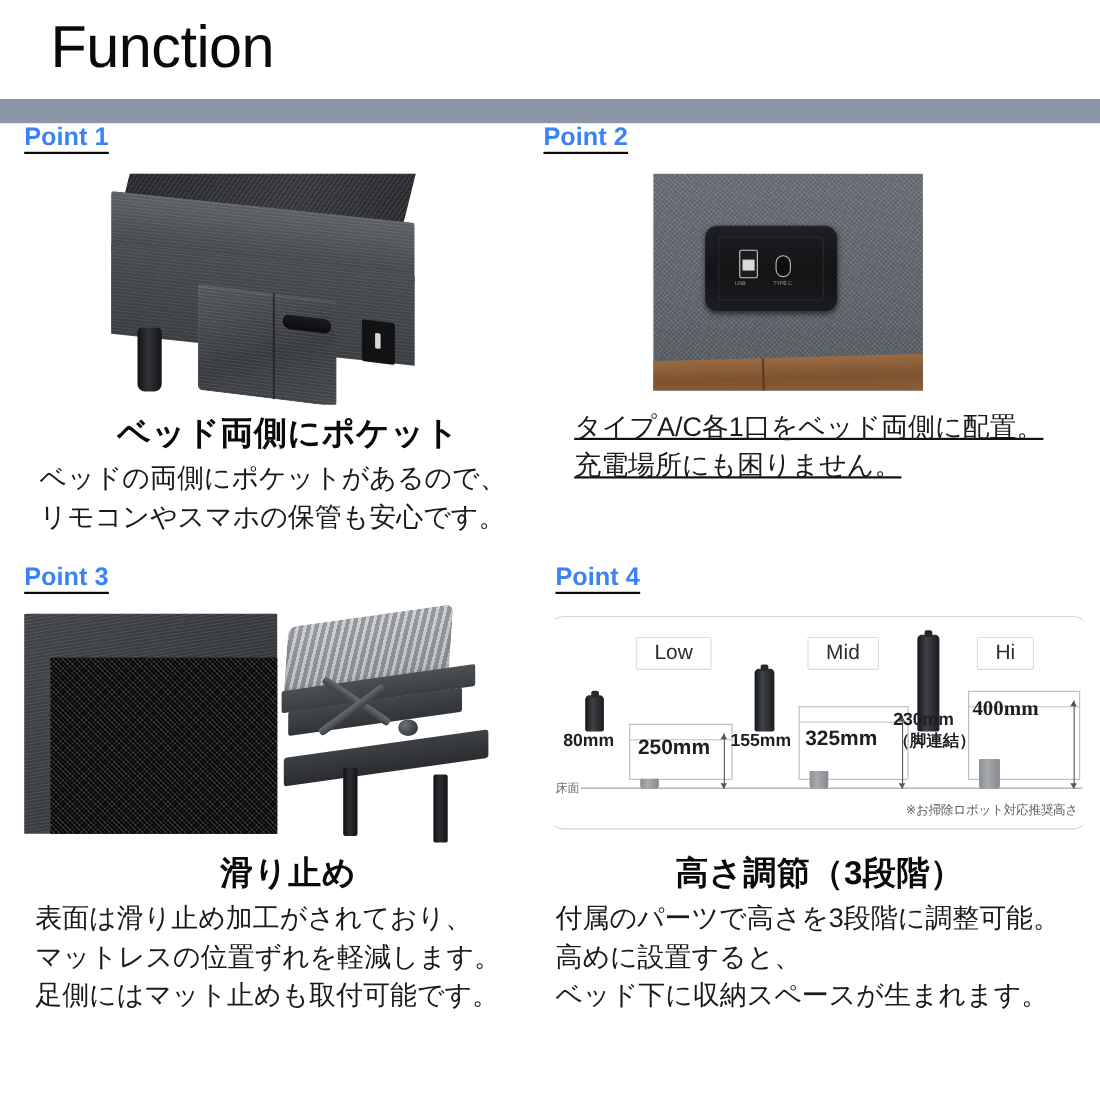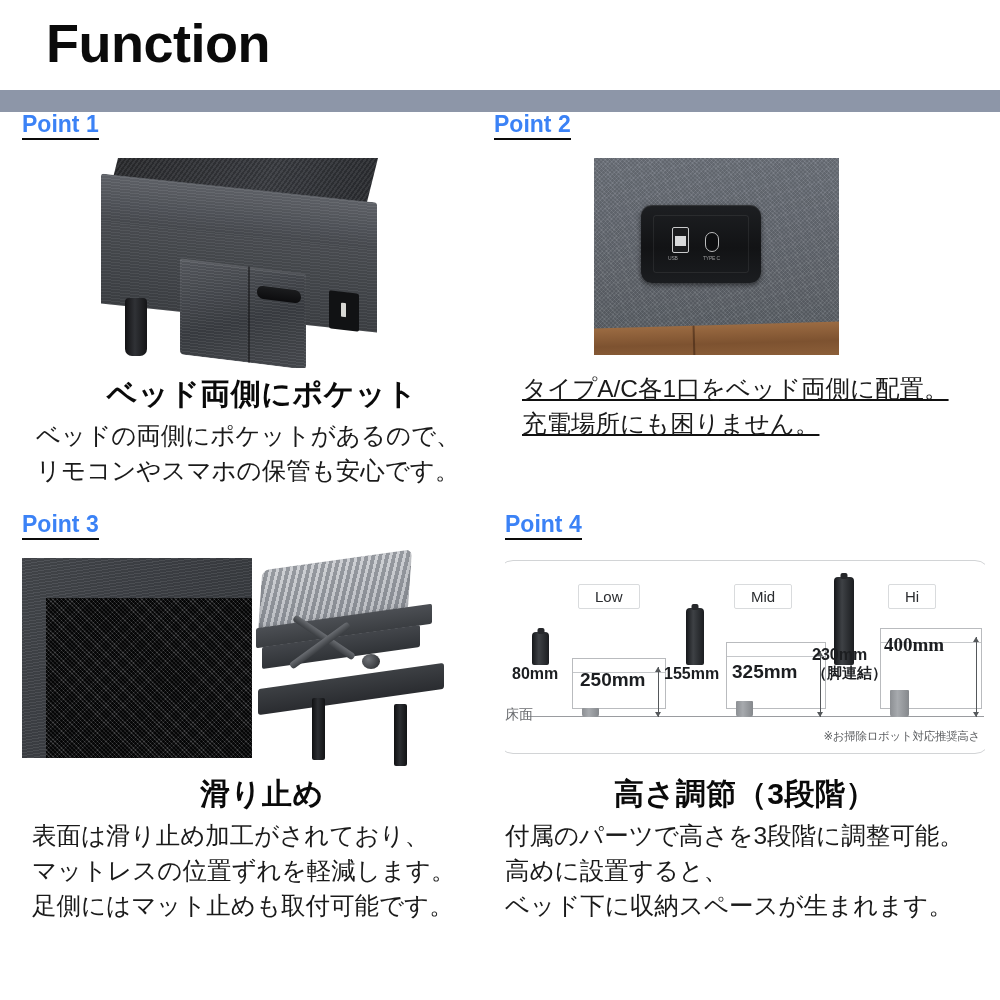--- a/index.html
+++ b/index.html
@@ -16,21 +16,21 @@
     color: #111111;
     position: relative;
   }
 
   
   .page-title {
     position: absolute;
     left: 46px;
     top: 16px;
     font-size: 54px;
-    font-weight: bold;
+    font-weight: normal;
     letter-spacing: -0.5px;
     line-height: 1;
     color: #0a0a0a;
   }
   .title-rule {
     position: absolute;
     left: 0;
     top: 90px;
     width: 1000px;
     height: 22px;
@@ -282,35 +282,35 @@
     border-radius: 16px;
     background: #ffffff;
     overflow: hidden;
   }
   .floor-line {
     position: absolute; left: 30px; right: 6px; bottom: 36px;
     height: 1.4px; background: #9a9ca0;
   }
   .floor-label {
     position: absolute; left: 7px; bottom: 29px;
-    font-size: 14px; color: #6b6d70;
+    font-size: 11px; color: #6b6d70;
   }
   .robot-note {
     position: absolute; right: 10px; bottom: 9px;
     font-size: 11.5px; color: #5e6063; letter-spacing: -.3px;
   }
   .stage { position: absolute; bottom: 36px; }
   .stage-low { left: 22px;  }
   .stage-mid { left: 180px; }
   .stage-hi  { left: 330px; }
 
   .tag {
     position: absolute; bottom: 0;
     border: 1px solid #d9dbdd; background: #fff;
-    font-size: 15px; color: #2a2c2f;
+    font-size: 19px; color: #2a2c2f;
     padding: 3px 16px; border-radius: 2px;
     white-space: nowrap;
     text-align: right;
   }
   .tag-low { left: 58px;  bottom: 108px; }
   .tag-mid { left: 56px;  bottom: 108px; }
   .tag-hi  { left: 60px;  bottom: 108px; }
 
   .leg-pic {
     position: absolute; bottom: 0;

